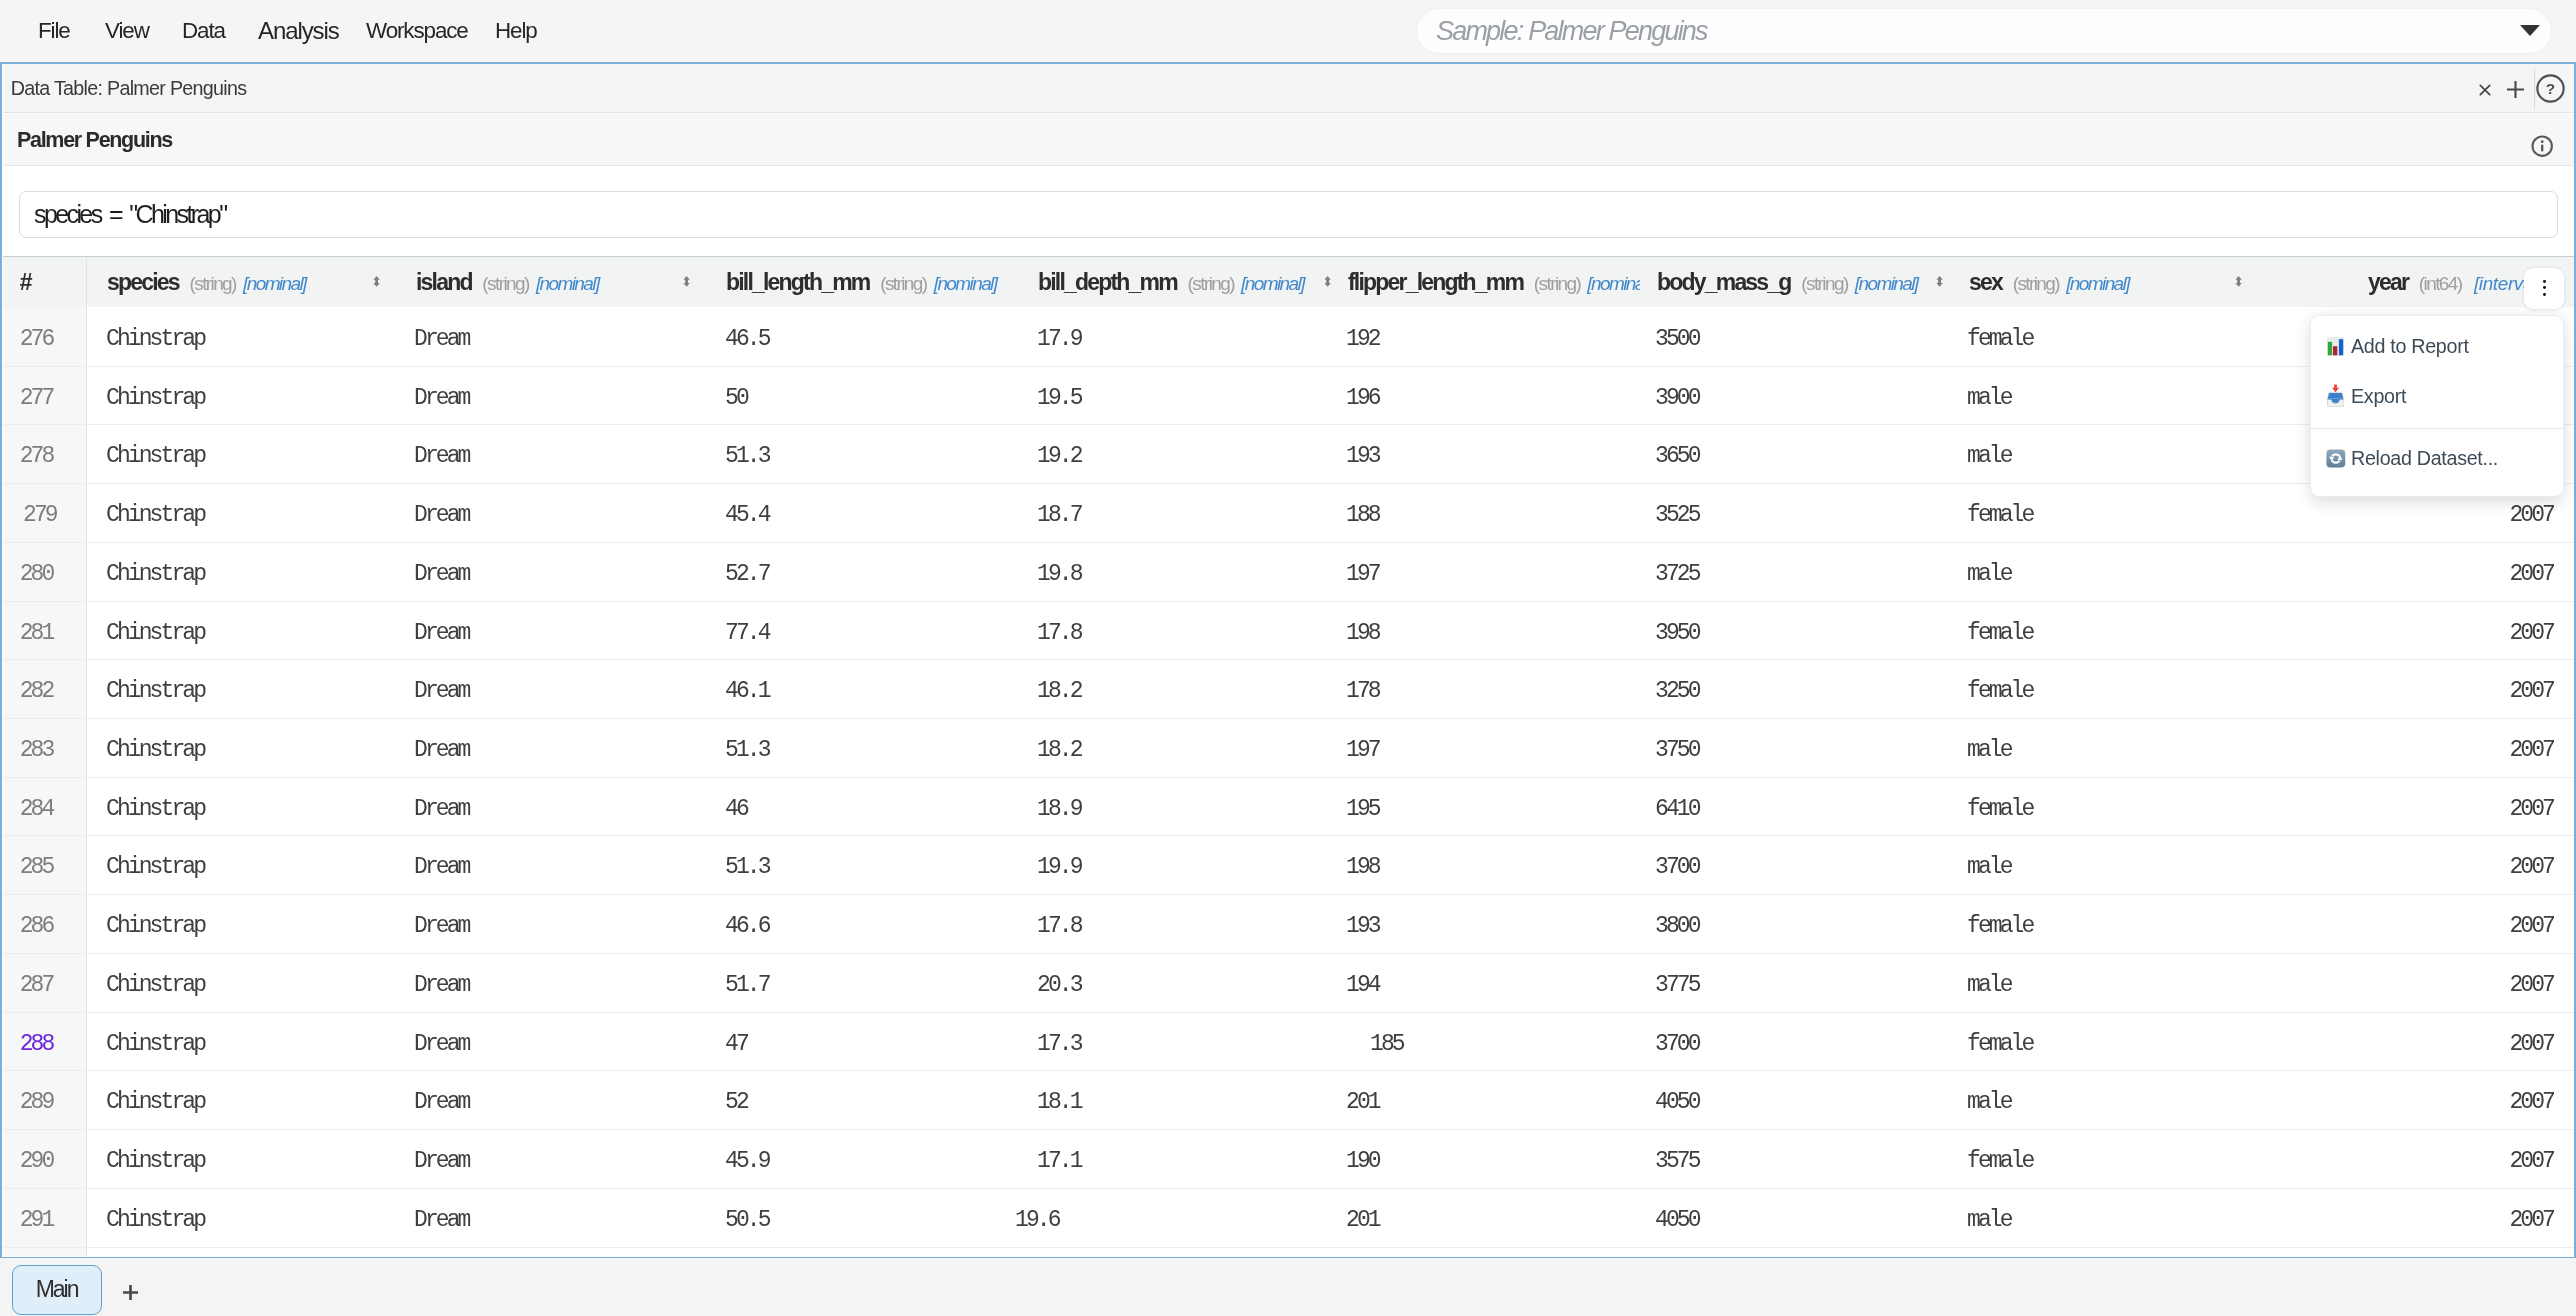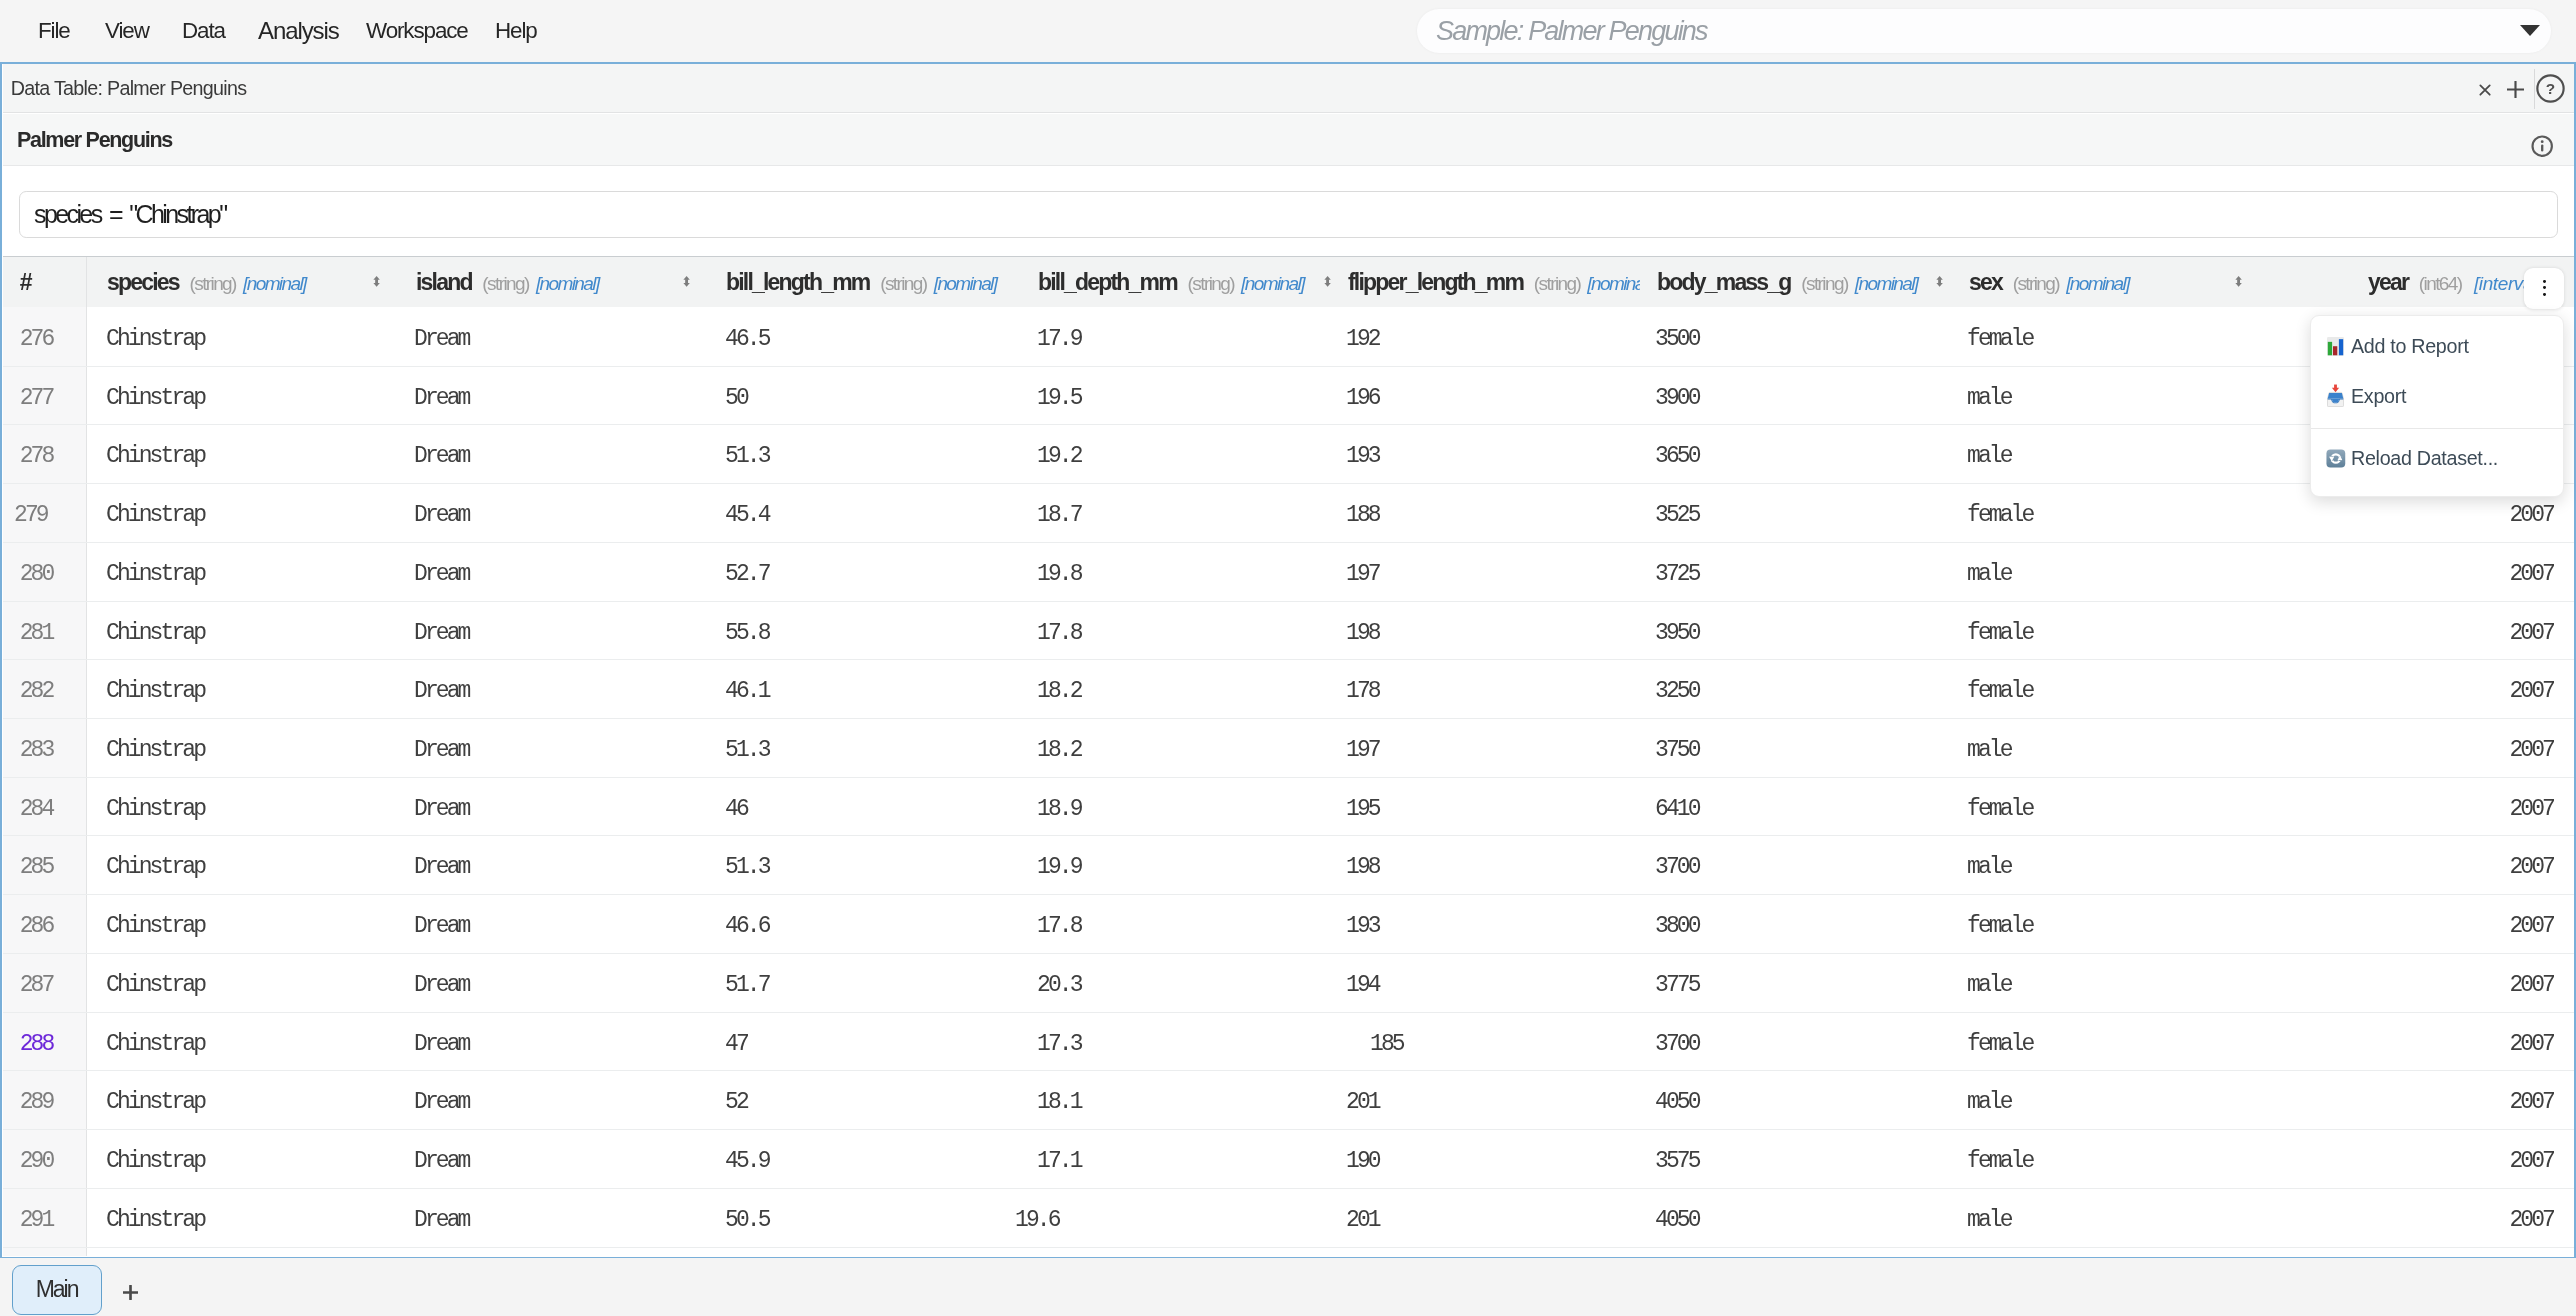--- a/index.html
+++ b/index.html
@@ -106,21 +106,21 @@
 <div class="abs mono" style="left:19.7px;top:424px;height:59px;line-height:59px;color:#7e7e7e;">278</div>
 <div class="abs mono" style="left:106px;top:424px;height:59px;line-height:59px;">Chinstrap</div>
 <div class="abs mono" style="left:414px;top:424px;height:59px;line-height:59px;">Dream</div>
 <div class="abs mono" style="left:725px;top:424px;height:59px;line-height:59px;">51.3</div>
 <div class="abs mono" style="left:1037px;top:424px;height:59px;line-height:59px;">19.2</div>
 <div class="abs mono" style="left:1346px;top:424px;height:59px;line-height:59px;">193</div>
 <div class="abs mono" style="left:1655px;top:424px;height:59px;line-height:59px;">3650</div>
 <div class="abs mono" style="left:1967px;top:424px;height:59px;line-height:59px;">male</div>
 <div class="abs mono" style="left:2374px;width:179px;text-align:right;top:424px;height:59px;line-height:59px;">2007</div>
 <div class="abs" style="left:2.7px;top:483px;width:2571px;height:0.9px;background:#ebedee;"></div>
-<div class="abs mono" style="left:14px;top:483px;height:59px;line-height:59px;color:#7e7e7e;">279</div>
+<div class="abs mono" style="left:23px;top:483px;height:59px;line-height:59px;color:#7e7e7e;">279</div>
 <div class="abs mono" style="left:106px;top:483px;height:59px;line-height:59px;">Chinstrap</div>
 <div class="abs mono" style="left:414px;top:483px;height:59px;line-height:59px;">Dream</div>
 <div class="abs mono" style="left:725px;top:483px;height:59px;line-height:59px;">45.4</div>
 <div class="abs mono" style="left:1037px;top:483px;height:59px;line-height:59px;">18.7</div>
 <div class="abs mono" style="left:1346px;top:483px;height:59px;line-height:59px;">188</div>
 <div class="abs mono" style="left:1655px;top:483px;height:59px;line-height:59px;">3525</div>
 <div class="abs mono" style="left:1967px;top:483px;height:59px;line-height:59px;">female</div>
 <div class="abs mono" style="left:2374px;width:179px;text-align:right;top:483px;height:59px;line-height:59px;">2007</div>
 <div class="abs" style="left:2.7px;top:542px;width:2571px;height:0.9px;background:#ebedee;"></div>
 <div class="abs mono" style="left:19.7px;top:542px;height:59px;line-height:59px;color:#7e7e7e;">280</div>
@@ -129,21 +129,21 @@
 <div class="abs mono" style="left:725px;top:542px;height:59px;line-height:59px;">52.7</div>
 <div class="abs mono" style="left:1037px;top:542px;height:59px;line-height:59px;">19.8</div>
 <div class="abs mono" style="left:1346px;top:542px;height:59px;line-height:59px;">197</div>
 <div class="abs mono" style="left:1655px;top:542px;height:59px;line-height:59px;">3725</div>
 <div class="abs mono" style="left:1967px;top:542px;height:59px;line-height:59px;">male</div>
 <div class="abs mono" style="left:2374px;width:179px;text-align:right;top:542px;height:59px;line-height:59px;">2007</div>
 <div class="abs" style="left:2.7px;top:601px;width:2571px;height:0.9px;background:#ebedee;"></div>
 <div class="abs mono" style="left:19.7px;top:601px;height:59px;line-height:59px;color:#7e7e7e;">281</div>
 <div class="abs mono" style="left:106px;top:601px;height:59px;line-height:59px;">Chinstrap</div>
 <div class="abs mono" style="left:414px;top:601px;height:59px;line-height:59px;">Dream</div>
-<div class="abs mono" style="left:725px;top:601px;height:59px;line-height:59px;">55.8</div>
+<div class="abs mono" style="left:725px;top:601px;height:59px;line-height:59px;">77.4</div>
 <div class="abs mono" style="left:1037px;top:601px;height:59px;line-height:59px;">17.8</div>
 <div class="abs mono" style="left:1346px;top:601px;height:59px;line-height:59px;">198</div>
 <div class="abs mono" style="left:1655px;top:601px;height:59px;line-height:59px;">3950</div>
 <div class="abs mono" style="left:1967px;top:601px;height:59px;line-height:59px;">female</div>
 <div class="abs mono" style="left:2374px;width:179px;text-align:right;top:601px;height:59px;line-height:59px;">2007</div>
 <div class="abs" style="left:2.7px;top:659px;width:2571px;height:0.9px;background:#ebedee;"></div>
 <div class="abs mono" style="left:19.7px;top:659px;height:59px;line-height:59px;color:#7e7e7e;">282</div>
 <div class="abs mono" style="left:106px;top:659px;height:59px;line-height:59px;">Chinstrap</div>
 <div class="abs mono" style="left:414px;top:659px;height:59px;line-height:59px;">Dream</div>
 <div class="abs mono" style="left:725px;top:659px;height:59px;line-height:59px;text-align:center;">46.1</div>

